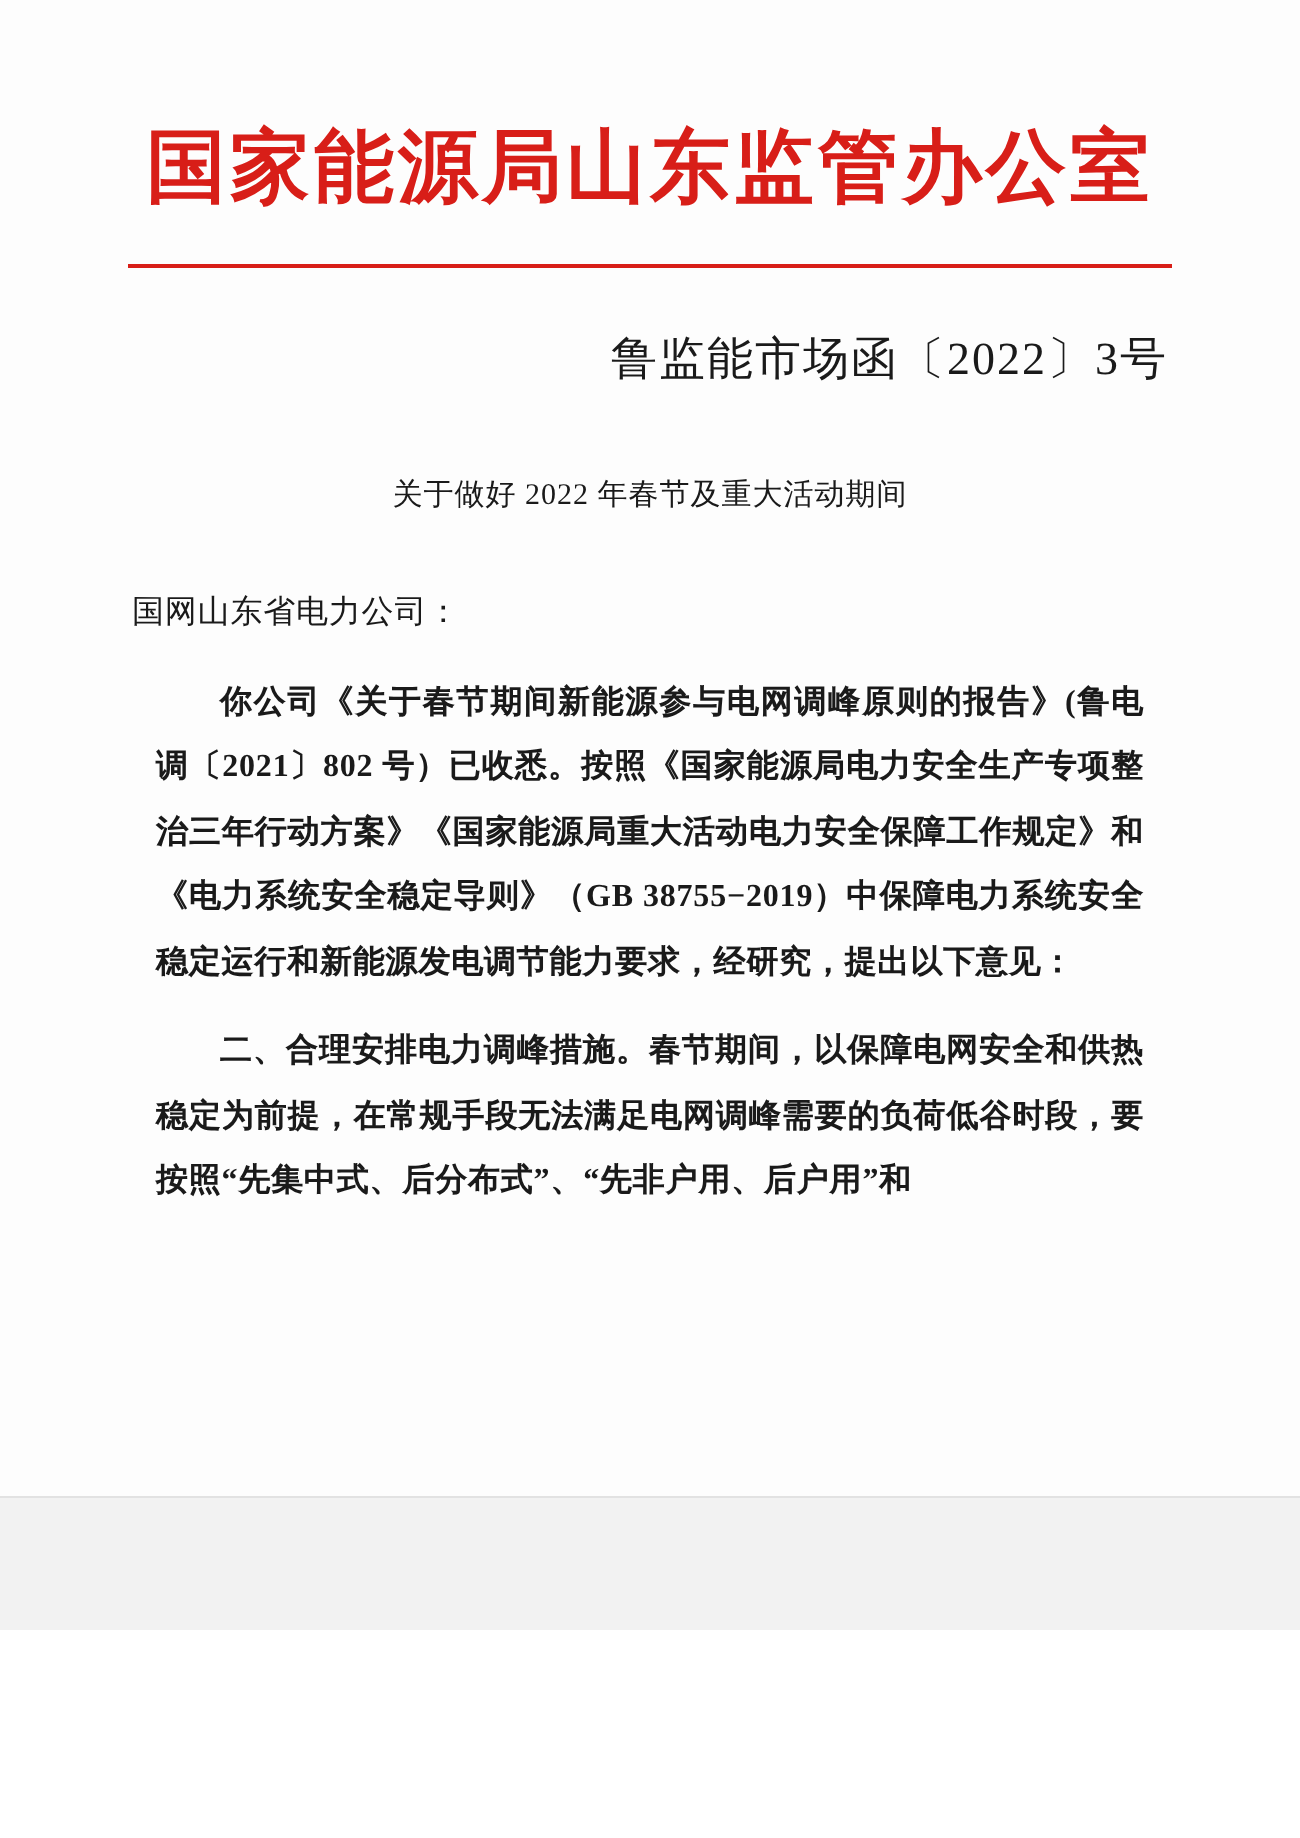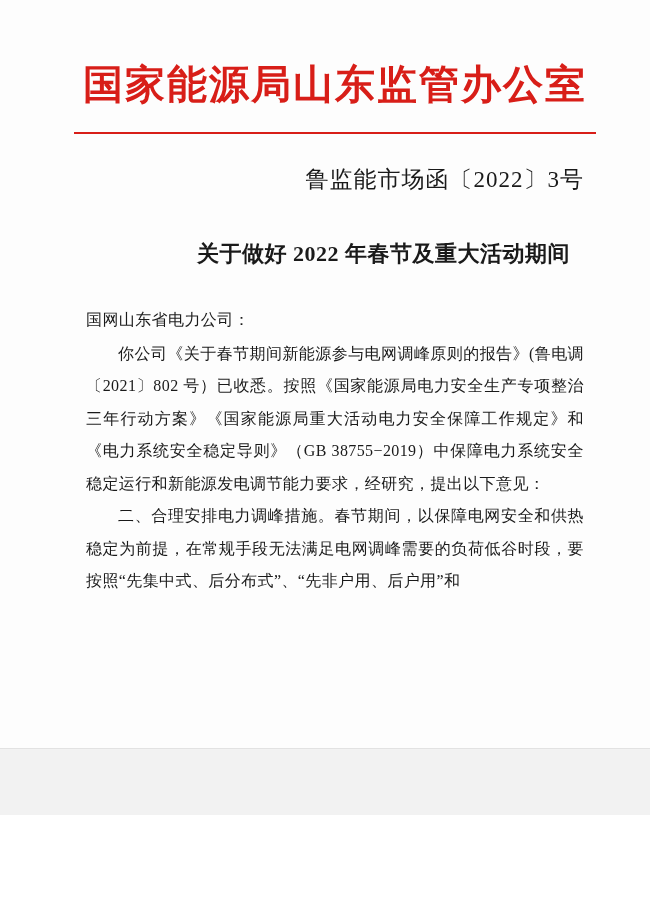--- a/index.html
+++ b/index.html
@@ -13,21 +13,20 @@
     font-family: "Liberation Serif", "DejaVu Serif", serif;
     color: #1a1a1a;
     overflow: hidden;
   }
   .page {
     position: relative;
     width: 650px;
     height: 815px;
     background: #fdfdfd;
     box-sizing: border-box;
-    padding-left: 20px;
   }
 
   
   .masthead {
     padding-top: 62px;
     text-align: center;
   }
   .masthead-title {
     color: #d81e18;
     font-family: "DejaVu Serif", "Liberation Serif", serif;
@@ -49,43 +48,44 @@
     margin-top: 30px;
     padding-right: 66px;
     text-align: right;
     font-size: 23px;
     letter-spacing: 1px;
   }
 
   
   .doc-title {
     margin-top: 40px;
-    text-align: right;
-    font-weight: bold;
-    font-size: 22px;
+    text-align: center;
+    font-weight: normal;
+    font-size: 15px;
     line-height: 1.75;
     letter-spacing: 0.5px;
     padding: 0 80px;
   }
 
   
   .body-area {
     margin-top: 30px;
     padding: 0 66px 0 66px;
     font-size: 16px;
     line-height: 2.03;
     letter-spacing: 0.4px;
     text-align: justify;
   }
   .recipient {
     margin: 0 0 2px 0;
   }
   .para {
-    margin: 0;
+    margin: 12px;
     text-indent: 2em;
+    font-weight: bold;
   }
 
   
   .bottom-band {
     position: absolute;
     left: 0;
     bottom: 0;
     width: 650px;
     height: 66px;
     background: #f2f2f2;

